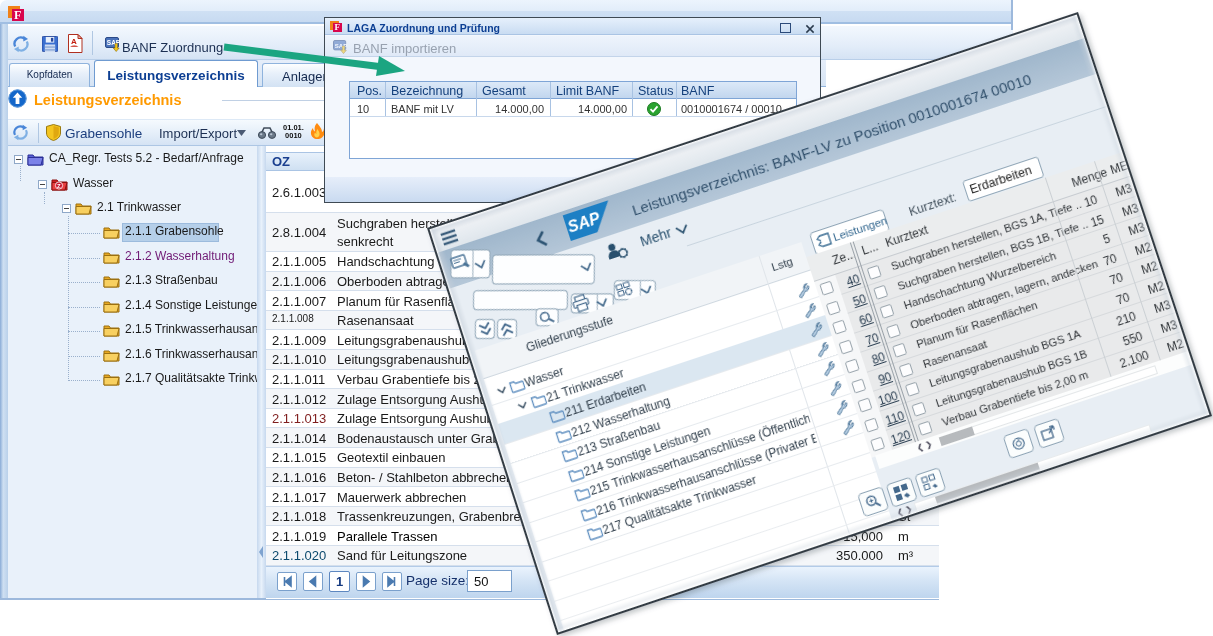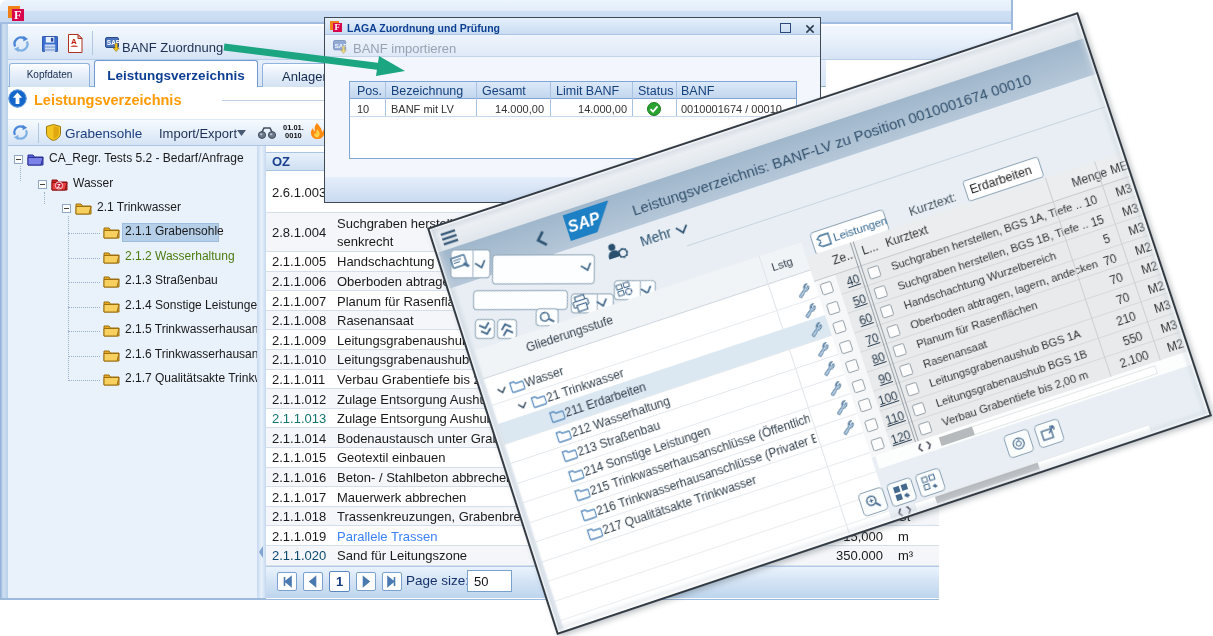--- a/index.html
+++ b/index.html
@@ -120,56 +120,56 @@
       <div class="abs" style="left:0;top:106.0px;width:673px;height:19.6px;background:#ffffff;border-bottom:1px solid #d5dfec;"></div>
       <div class="txt" style="left:6px;top:108.3px;font-size:13px;color:#1a1a1a;">2.1.1.005</div>
       <div class="txt" style="left:71px;top:108.3px;font-size:13px;color:#1a1a1a;">Handschachtung Wurzelbereich</div>
       <div class="abs" style="left:0;top:125.6px;width:673px;height:19.6px;background:#f4f6f9;border-bottom:1px solid #d5dfec;"></div>
       <div class="txt" style="left:6px;top:127.9px;font-size:13px;color:#1a1a1a;">2.1.1.006</div>
       <div class="txt" style="left:71px;top:127.9px;font-size:13px;color:#1a1a1a;">Oberboden abtragen, lagern</div>
       <div class="abs" style="left:0;top:145.2px;width:673px;height:19.6px;background:#ffffff;border-bottom:1px solid #d5dfec;"></div>
       <div class="txt" style="left:6px;top:147.5px;font-size:13px;color:#1a1a1a;">2.1.1.007</div>
       <div class="txt" style="left:71px;top:147.5px;font-size:13px;color:#1a1a1a;">Planum für Rasenflächen</div>
       <div class="abs" style="left:0;top:164.8px;width:673px;height:19.6px;background:#f4f6f9;border-bottom:1px solid #d5dfec;"></div>
-      <div class="txt" style="left:6px;top:167.1px;font-size:13px;color:#1a1a1a;">2.1.1.008</div>
+      <div class="txt" style="left:6px;top:167.1px;font-size:10px;color:#1a1a1a;">2.1.1.008</div>
       <div class="txt" style="left:71px;top:167.1px;font-size:13px;color:#1a1a1a;">Rasenansaat</div>
       <div class="abs" style="left:0;top:184.4px;width:673px;height:19.6px;background:#ffffff;border-bottom:1px solid #d5dfec;"></div>
       <div class="txt" style="left:6px;top:186.7px;font-size:13px;color:#1a1a1a;">2.1.1.009</div>
       <div class="txt" style="left:71px;top:186.7px;font-size:13px;color:#1a1a1a;">Leitungsgrabenaushub BGS 1A</div>
       <div class="abs" style="left:0;top:204.0px;width:673px;height:19.6px;background:#f4f6f9;border-bottom:1px solid #d5dfec;"></div>
       <div class="txt" style="left:6px;top:206.3px;font-size:13px;color:#1a1a1a;">2.1.1.010</div>
       <div class="txt" style="left:71px;top:206.3px;font-size:13px;color:#1a1a1a;">Leitungsgrabenaushub BGS 1B</div>
       <div class="abs" style="left:0;top:223.6px;width:673px;height:19.6px;background:#ffffff;border-bottom:1px solid #d5dfec;"></div>
       <div class="txt" style="left:6px;top:225.9px;font-size:13px;color:#1a1a1a;">2.1.1.011</div>
       <div class="txt" style="left:71px;top:225.9px;font-size:13px;color:#1a1a1a;">Verbau Grabentiefe bis 2,00 m</div>
       <div class="abs" style="left:0;top:243.2px;width:673px;height:19.6px;background:#f4f6f9;border-bottom:1px solid #d5dfec;"></div>
       <div class="txt" style="left:6px;top:245.5px;font-size:13px;color:#1a1a1a;">2.1.1.012</div>
       <div class="txt" style="left:71px;top:245.5px;font-size:13px;color:#1a1a1a;">Zulage Entsorgung Aushub LAGA</div>
       <div class="abs" style="left:0;top:262.8px;width:673px;height:19.6px;background:#ffffff;border-bottom:1px solid #d5dfec;"></div>
-      <div class="txt" style="left:6px;top:265.1px;font-size:13px;color:#0f766e;">2.1.1.013</div>
+      <div class="txt" style="left:6px;top:265.1px;font-size:13px;color:#7f1d1d;">2.1.1.013</div>
       <div class="txt" style="left:71px;top:265.1px;font-size:13px;color:#1a1a1a;">Zulage Entsorgung Aushub größer</div>
       <div class="abs" style="left:0;top:282.4px;width:673px;height:19.6px;background:#f4f6f9;border-bottom:1px solid #d5dfec;"></div>
       <div class="txt" style="left:6px;top:284.7px;font-size:13px;color:#1a1a1a;">2.1.1.014</div>
       <div class="txt" style="left:71px;top:284.7px;font-size:13px;color:#1a1a1a;">Bodenaustausch unter Grabensohle</div>
       <div class="abs" style="left:0;top:302.0px;width:673px;height:19.6px;background:#ffffff;border-bottom:1px solid #d5dfec;"></div>
       <div class="txt" style="left:6px;top:304.3px;font-size:13px;color:#1a1a1a;">2.1.1.015</div>
       <div class="txt" style="left:71px;top:304.3px;font-size:13px;color:#1a1a1a;">Geotextil einbauen</div>
       <div class="abs" style="left:0;top:321.6px;width:673px;height:19.6px;background:#f4f6f9;border-bottom:1px solid #d5dfec;"></div>
       <div class="txt" style="left:6px;top:323.9px;font-size:13px;color:#1a1a1a;">2.1.1.016</div>
       <div class="txt" style="left:71px;top:323.9px;font-size:13px;color:#1a1a1a;">Beton- / Stahlbeton abbrechen</div>
       <div class="abs" style="left:0;top:341.2px;width:673px;height:19.6px;background:#ffffff;border-bottom:1px solid #d5dfec;"></div>
       <div class="txt" style="left:6px;top:343.5px;font-size:13px;color:#1a1a1a;">2.1.1.017</div>
       <div class="txt" style="left:71px;top:343.5px;font-size:13px;color:#1a1a1a;">Mauerwerk abbrechen</div>
       <div class="abs" style="left:0;top:360.8px;width:673px;height:19.6px;background:#f4f6f9;border-bottom:1px solid #d5dfec;"></div>
       <div class="txt" style="left:6px;top:363.1px;font-size:13px;color:#1a1a1a;">2.1.1.018</div>
       <div class="txt" style="left:71px;top:363.1px;font-size:13px;color:#1a1a1a;">Trassenkreuzungen, Grabenbreite bis</div>
       <div class="txt" style="left:632px;top:363.1px;font-size:13px;color:#1a1a1a;">St</div>
       <div class="abs" style="left:0;top:380.4px;width:673px;height:19.6px;background:#ffffff;border-bottom:1px solid #d5dfec;"></div>
       <div class="txt" style="left:6px;top:382.7px;font-size:13px;color:#1a1a1a;">2.1.1.019</div>
-      <div class="txt" style="left:71px;top:382.7px;font-size:13px;color:#3b82f6;">Parallele Trassen</div>
+      <div class="txt" style="left:71px;top:382.7px;font-size:13px;color:#000000;">Parallele Trassen</div>
       <div class="txt" style="left:513px;top:382.7px;width:104px;text-align:right;font-size:13px;color:#1a1a1a;">15,000</div>
       <div class="txt" style="left:632px;top:382.7px;font-size:13px;color:#1a1a1a;">m</div>
       <div class="abs" style="left:0;top:400.0px;width:673px;height:19.6px;background:#f4f6f9;border-bottom:1px solid #d5dfec;"></div>
       <div class="txt" style="left:6px;top:402.3px;font-size:13px;color:#0c4a6e;">2.1.1.020</div>
       <div class="txt" style="left:71px;top:402.3px;font-size:13px;color:#1a1a1a;">Sand für Leitungszone</div>
       <div class="txt" style="left:513px;top:402.3px;width:104px;text-align:right;font-size:13px;color:#1a1a1a;">350.000</div>
       <div class="txt" style="left:632px;top:402.3px;font-size:13px;color:#1a1a1a;">m³</div>
       <div class="abs" style="left:0;top:419.6px;width:673px;height:32.4px;background:linear-gradient(180deg,#eaf3fd 0%,#d4e4f5 45%,#bed5ee 100%);border-top:1px solid #b3cbe8;"></div>
       <div class="abs" style="left:11px;top:426px;width:20px;height:19px;background:#fff;border:1px solid #7aa0cc;border-radius:2px;">
         <svg width="16" height="15" viewBox="0 0 16 15" style="position:absolute;left:1px;top:1px;">
@@ -225,21 +225,21 @@
       <svg class="abs" style="left:103px;top:225px;" width="17" height="14" viewBox="0 0 17 14">
         <path d="M1 3 h5 l1.5 2 h8.5 v8 h-15 z" fill="#e8a820" stroke="#9c7010"></path>
         <path d="M1 5.5 h15 l-2 7.5 h-13 z" fill="#f8d060" stroke="#9c7010"></path>
       </svg>
       <div class="abs" style="left:122px;top:223px;width:97px;height:19px;background:#b5cfe9;border:1px solid #9cbbdd;"></div>
       <div class="txt" style="left:125px;top:225px;font-size:12px;color:#1a1a1a;line-height:13px;max-width:133px;overflow:hidden;">2.1.1 Grabensohle</div>
       <svg class="abs" style="left:103px;top:250px;" width="17" height="14" viewBox="0 0 17 14">
         <path d="M1 3 h5 l1.5 2 h8.5 v8 h-15 z" fill="#e8a820" stroke="#9c7010"></path>
         <path d="M1 5.5 h15 l-2 7.5 h-13 z" fill="#f8d060" stroke="#9c7010"></path>
       </svg>
-      <div class="txt" style="left:125px;top:250px;font-size:12px;color:#4d7c0f;line-height:13px;max-width:133px;overflow:hidden;">2.1.2 Wasserhaltung</div>
+      <div class="txt" style="left:125px;top:250px;font-size:12px;color:#701a75;line-height:13px;max-width:133px;overflow:hidden;">2.1.2 Wasserhaltung</div>
       <svg class="abs" style="left:103px;top:274px;" width="17" height="14" viewBox="0 0 17 14">
         <path d="M1 3 h5 l1.5 2 h8.5 v8 h-15 z" fill="#e8a820" stroke="#9c7010"></path>
         <path d="M1 5.5 h15 l-2 7.5 h-13 z" fill="#f8d060" stroke="#9c7010"></path>
       </svg>
       <div class="txt" style="left:125px;top:274px;font-size:12px;color:#1a1a1a;line-height:13px;max-width:133px;overflow:hidden;">2.1.3 Straßenbau</div>
       <svg class="abs" style="left:103px;top:299px;" width="17" height="14" viewBox="0 0 17 14">
         <path d="M1 3 h5 l1.5 2 h8.5 v8 h-15 z" fill="#e8a820" stroke="#9c7010"></path>
         <path d="M1 5.5 h15 l-2 7.5 h-13 z" fill="#f8d060" stroke="#9c7010"></path>
       </svg>
       <div class="txt" style="left:125px;top:299px;font-size:12px;color:#1a1a1a;line-height:13px;max-width:133px;overflow:hidden;">2.1.4 Sonstige Leistungen</div>

